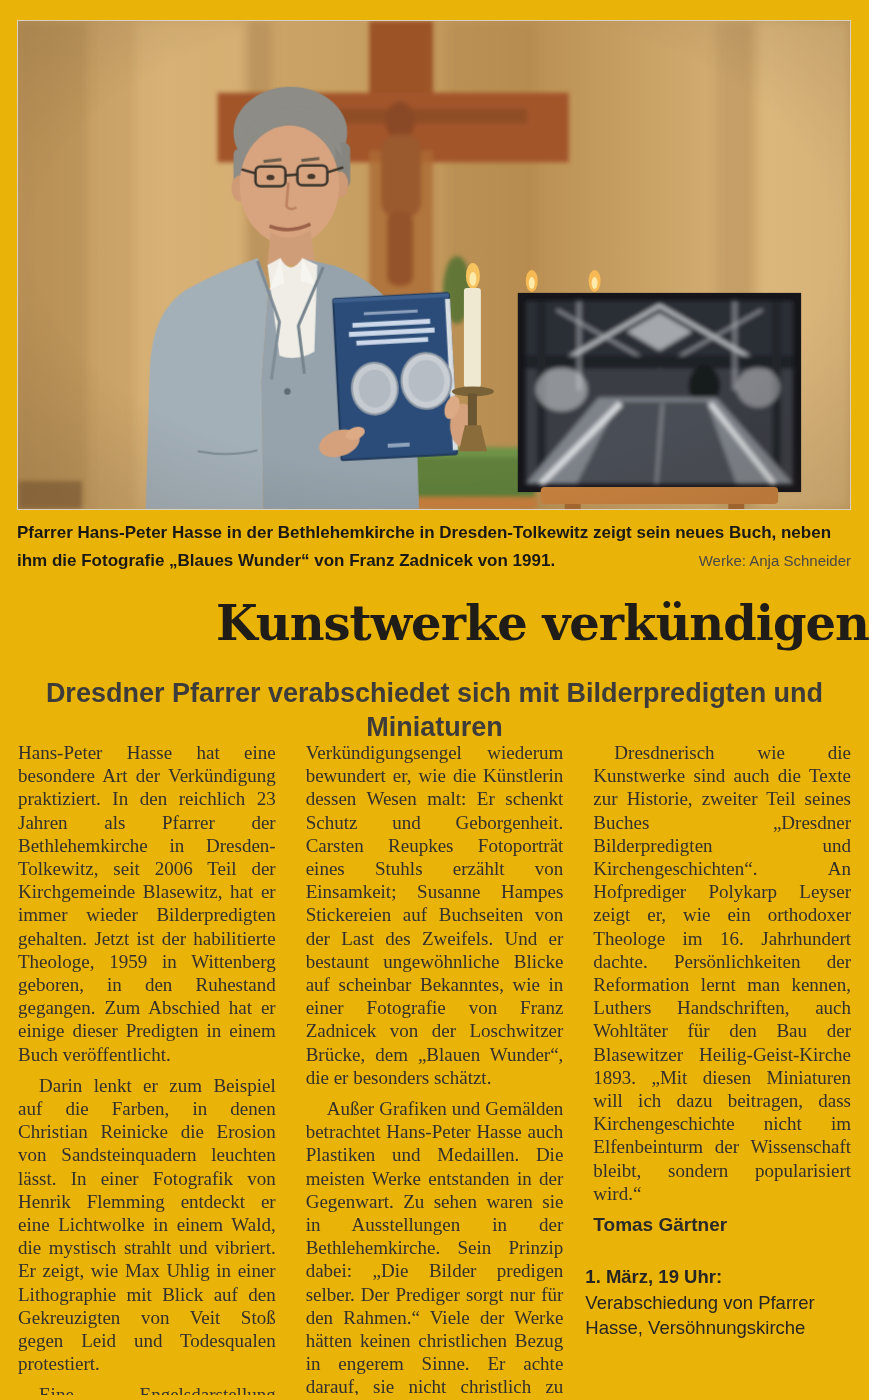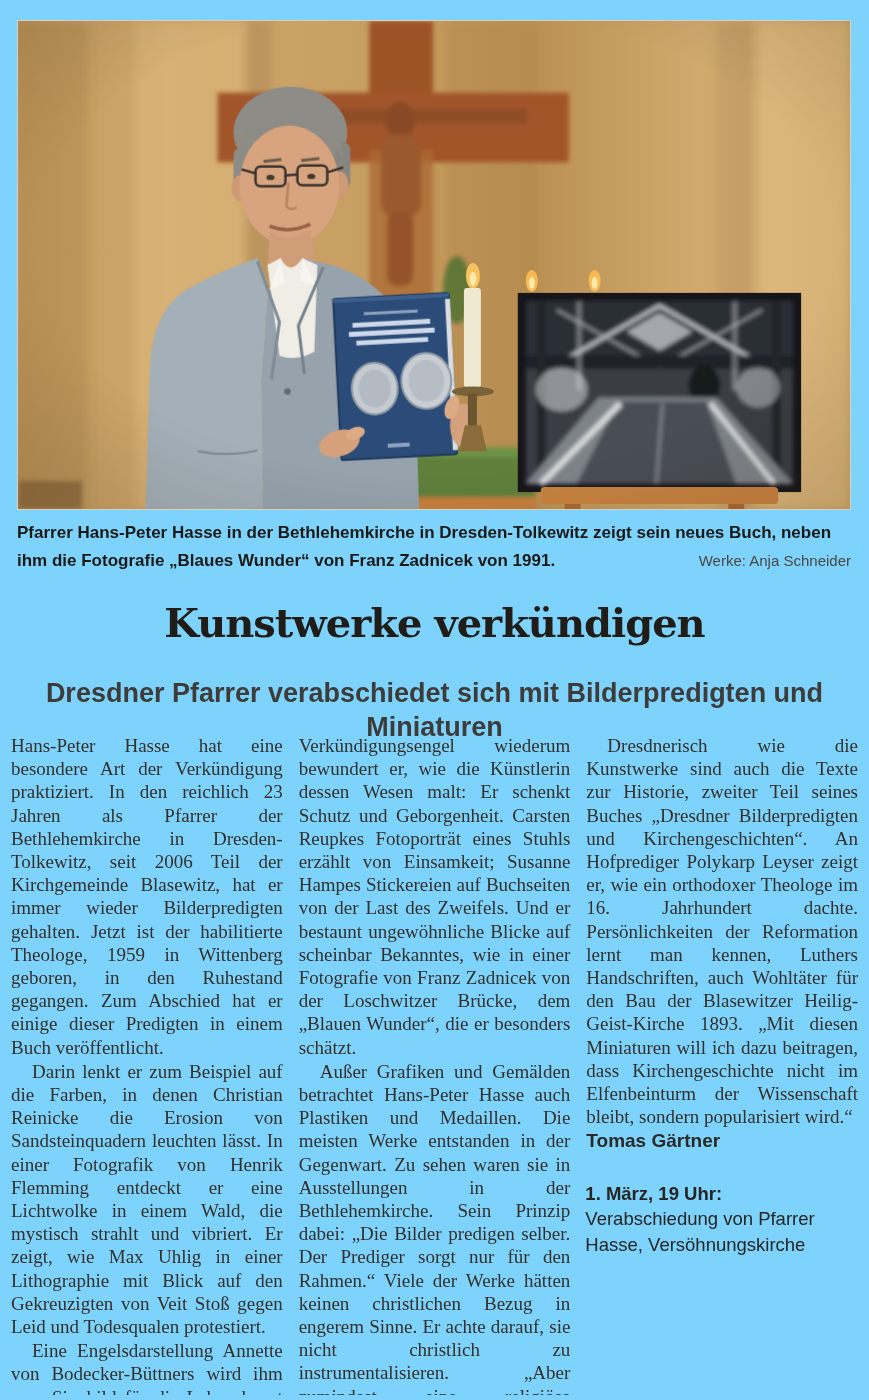--- a/index.html
+++ b/index.html
@@ -1,18 +1,18 @@
 <!DOCTYPE html>
 <html lang="de"><head>
 <meta charset="utf-8">
 <style>
   html,body{margin:0;padding:0;background:#e9e7e1;}
   .page{
     position:relative;width:869px;height:1400px;margin:0 auto;
-    background:#7dd3fc;overflow:hidden;
+    background:#eab308;overflow:hidden;
     font-family:"Liberation Serif", serif;color:#34302b;
   }
   
   .photo{
     position:absolute;left:17px;top:20px;width:834px;height:490px;
     background:#c9a265;border:1px solid #d8d0c0;box-sizing:border-box;overflow:hidden;
   }
   .photo svg{display:block;width:100%;height:100%;}
   
   .caption-row{
@@ -25,37 +25,37 @@
   }
   .credit{
     position:absolute;right:0;top:28px;
     font-family:"Liberation Sans", sans-serif;font-weight:normal;
     font-size:15px;line-height:28px;color:#4a4845;
   }
   
   .headline{
     position:absolute;left:0;top:588px;width:869px;margin:0;
     font-family:"DejaVu Serif", serif;font-weight:bold;
-    font-size:40px;line-height:70px;text-align:center;color:#201c17;
+    font-size:48px;line-height:70px;text-align:right;color:#201c17;
     letter-spacing:-1px;
   }
   .subheadline{
     position:absolute;left:0;top:676px;width:869px;margin:0;
     font-family:"Liberation Sans", sans-serif;font-weight:bold;
     font-size:27px;line-height:34px;text-align:center;color:#3d3c3a;
     letter-spacing:0;
   }
   
   .columns{
     position:absolute;left:10px;top:733px;width:849px;height:662px;
     display:flex;gap:14px;overflow:hidden;
   }
   .col{flex:1 1 0;min-width:0;}
   .col p{
-    margin:1px;font-size:19px;line-height:23.2px;
+    margin:8px;font-size:19px;line-height:23.2px;
     text-align:justify;hyphens:auto;-webkit-hyphens:auto;
   }
   .col p.indent{text-indent:21px;font-family:Liberation Serif, serif;}
   .byline{
     margin:0;text-align:right;
     font-family:"Liberation Sans", sans-serif;font-weight:bold;
     font-size:19px;line-height:24px;color:#2b2a28;
   }
   .book-info{
     margin-top:28px;

